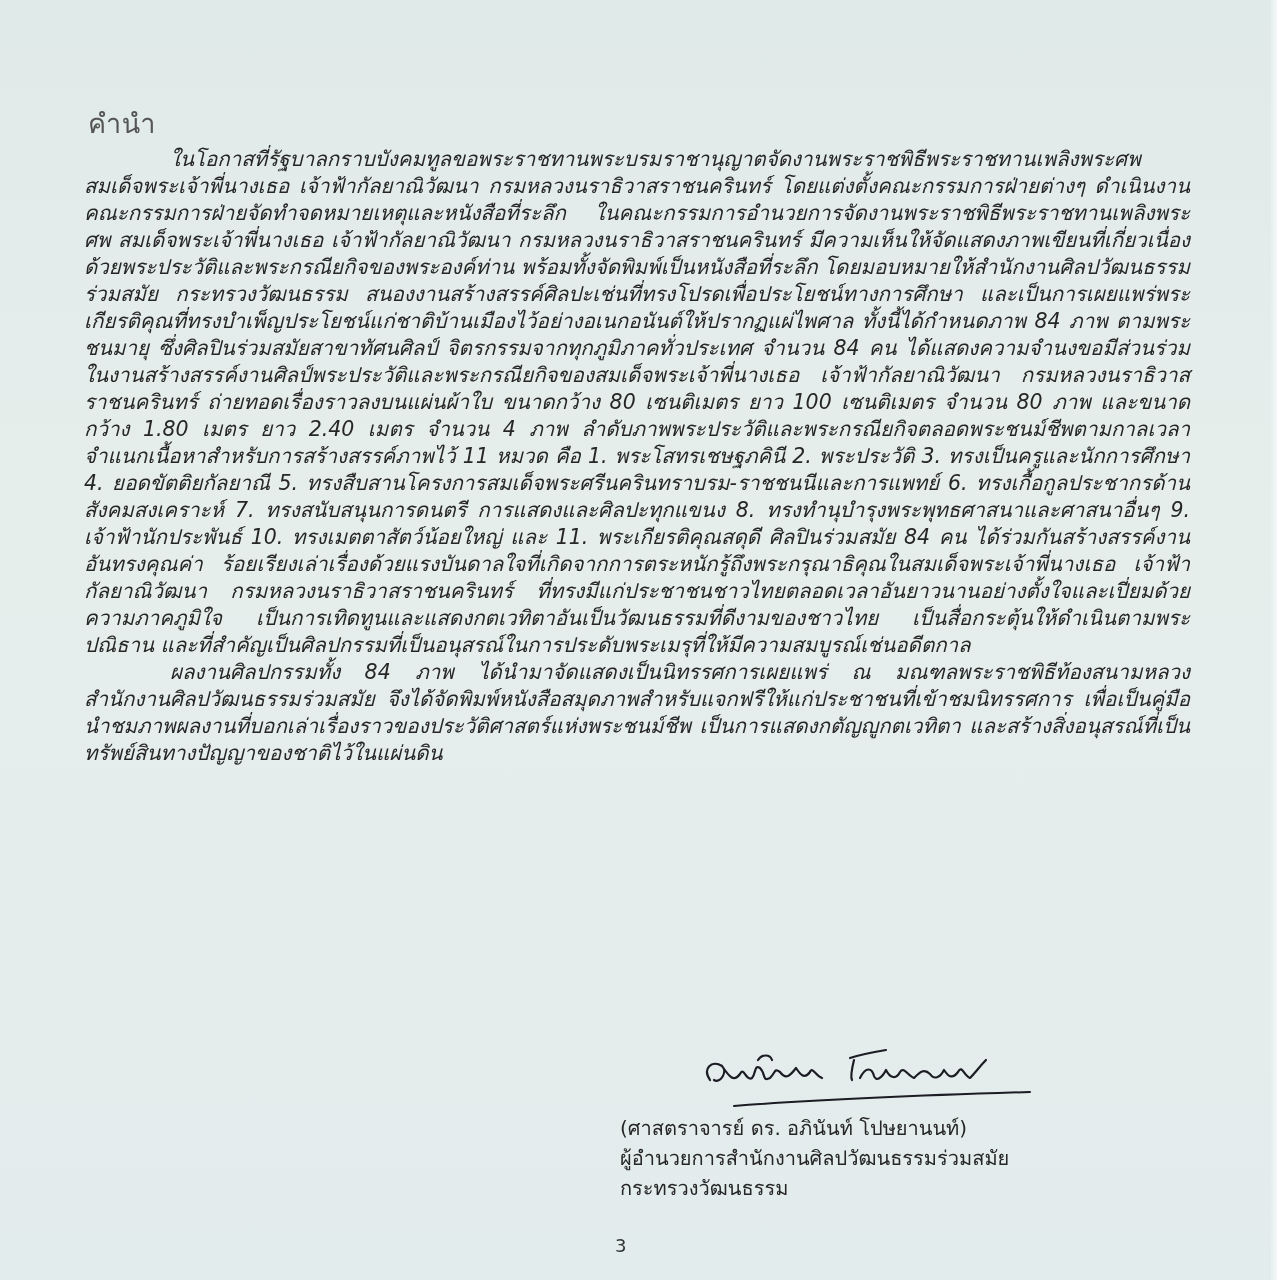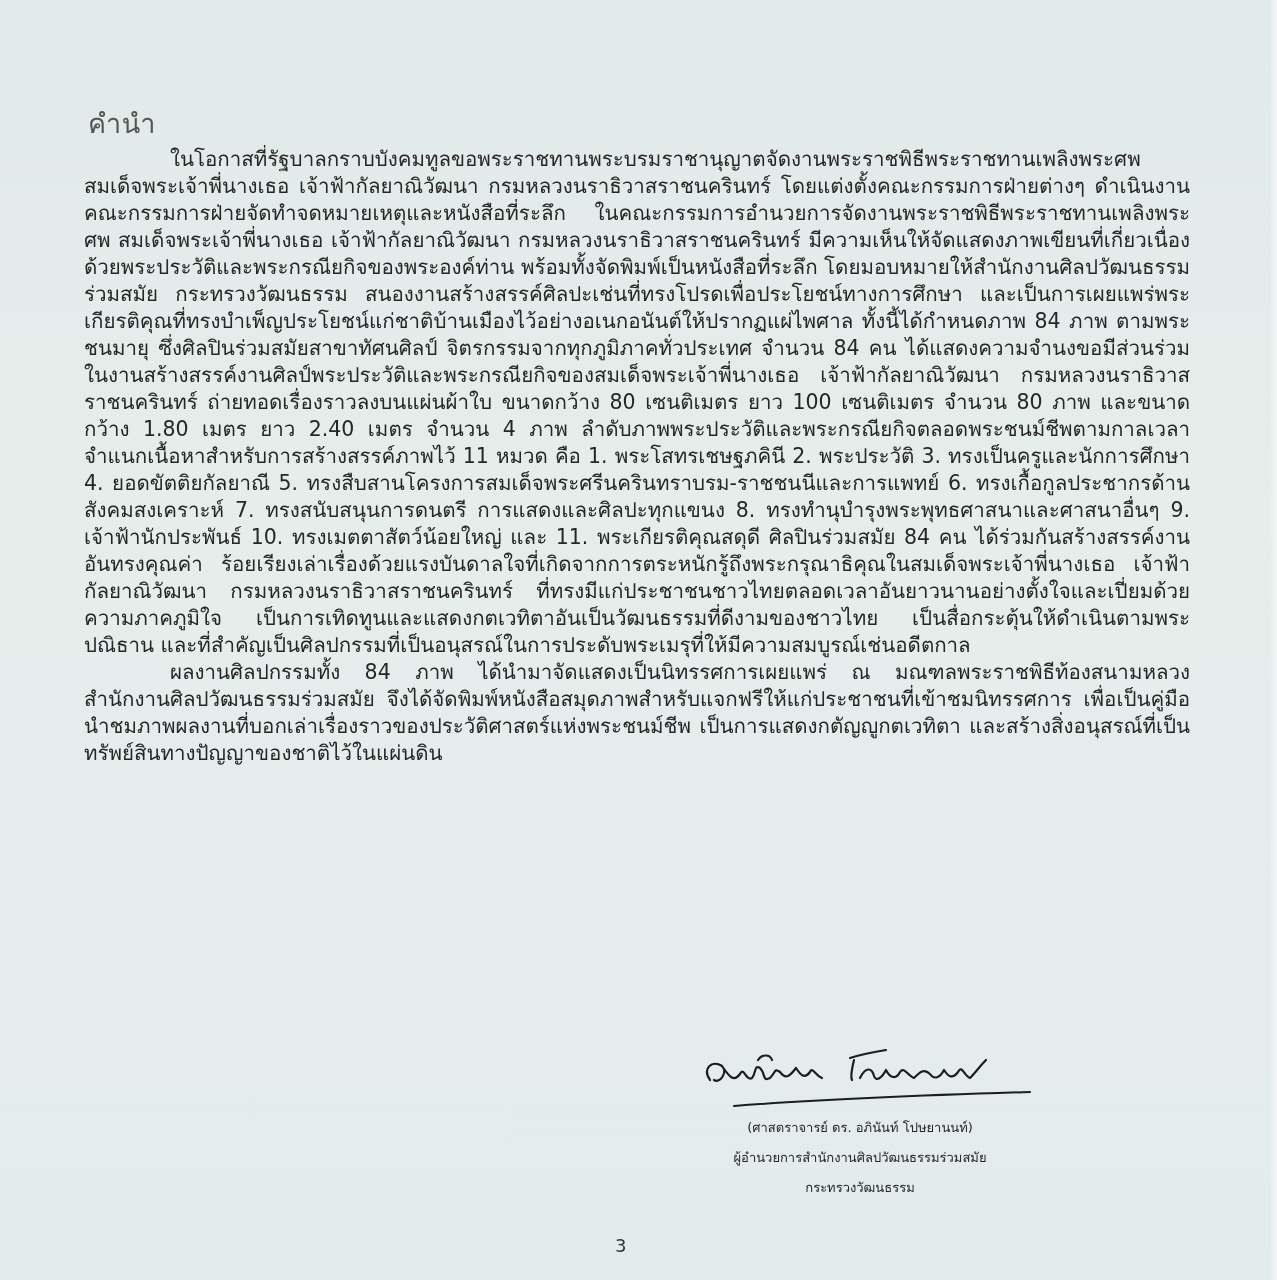--- a/index.html
+++ b/index.html
@@ -39,39 +39,40 @@
     width: 1106px;
     font-size: 20.5px;
     line-height: 27px;
     text-align: justify;
     text-justify: inter-word;
     color: #262626;
   }
   .body-text p {
     margin: 0;
     text-indent: 86px;
+    font-style: italic;
   }
   .signature-block {
     position: absolute;
     left: 620px;
     top: 1030px;
     width: 480px;
     height: 190px;
   }
   .signature-svg {
     position: absolute;
     left: 80px;
     top: 8px;
   }
   .signer {
     position: absolute;
     left: 0;
     width: 480px;
-    text-align: center;
-    font-size: 13px;
+    text-align: left;
+    font-size: 20px;
     line-height: 28px;
     color: #262626;
   }
   .signer.name { top: 84px; }
   .signer.title { top: 114px; }
   .signer.org { top: 144px; }
   .page-number {
     position: absolute;
     left: 615px;
     top: 1235px;

